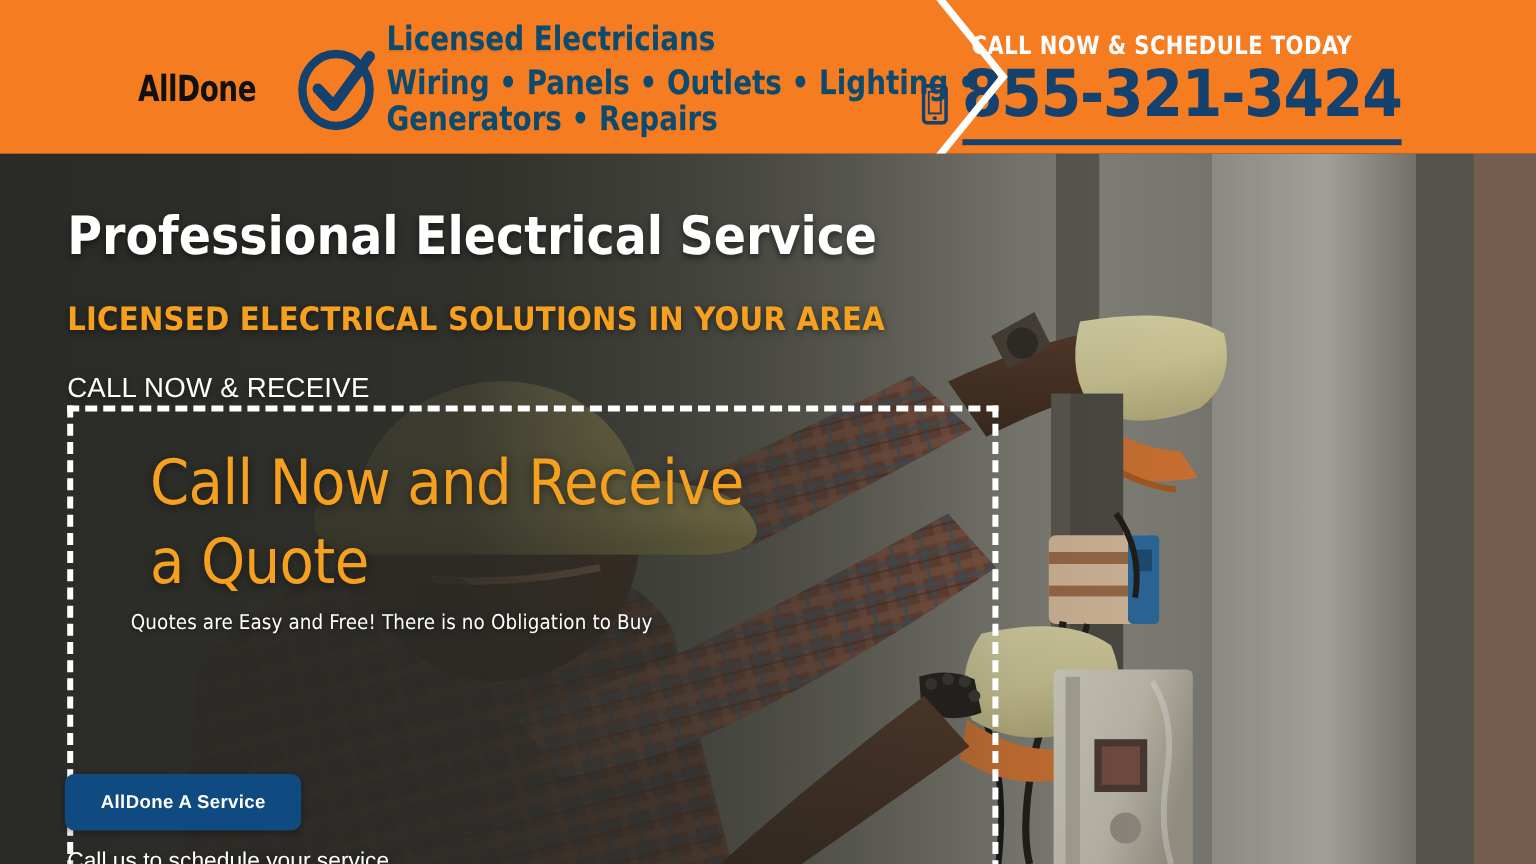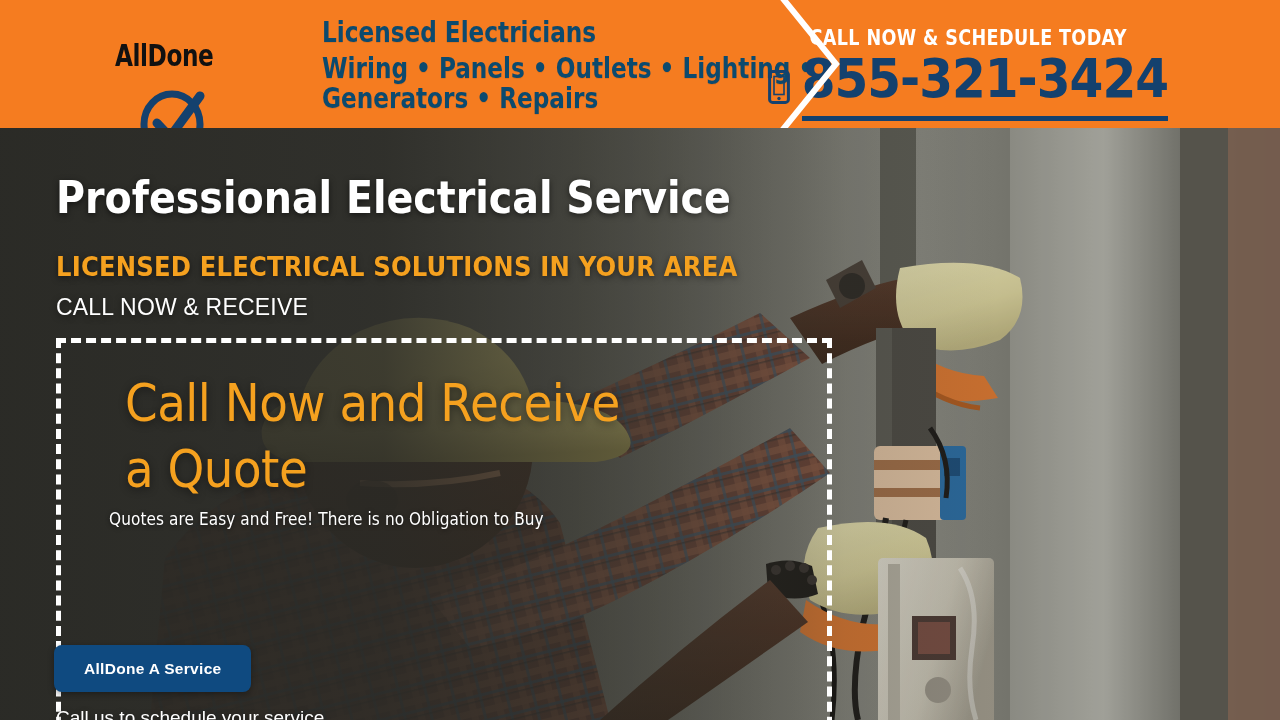--- a/index.html
+++ b/index.html
@@ -11,21 +11,21 @@
   }
   .page{position:relative;width:1280px;height:720px;overflow:hidden;}
 
   
   .topbar{
     position:absolute;left:0;top:0;width:1280px;height:128px;
     background:#f57c20;overflow:hidden;z-index:30;
   }
   .logo-wrap{
     position:absolute;left:115px;top:38px;
-    display:flex;align-items:center;gap:14px;flex-direction:column;
+    display:flex;align-items:center;gap:14px;
   }
   .logo-text{
     font-family:"DejaVu Sans Condensed","Liberation Sans",sans-serif;
     font-weight:700;font-size:30px;color:#111;letter-spacing:-0.5px;
     transform:scaleX(0.86);transform-origin:left center;white-space:nowrap;
   }
   .logo-mark{width:72px;height:72px;position:relative;margin-left:2px;}
 
   .svc-block{
     position:absolute;left:322px;top:18px;width:420px;color:#0c4a6e;
@@ -85,21 +85,21 @@
     text-shadow:0 2px 6px rgba(0,0,0,.55);
   }
   .h2{
     position:absolute;left:56px;top:125px;
     font-family:"DejaVu Sans Condensed","Liberation Sans",sans-serif;
     font-weight:700;font-size:27px;color:#f5a11f;line-height:1;
     letter-spacing:.2px;white-space:nowrap;
     text-shadow:0 2px 6px rgba(0,0,0,.5);
   }
   .h3{
-    position:absolute;left:56px;top:168px;
+    position:absolute;left:56px;top:184px;
     font-family:"Liberation Sans",sans-serif;
     font-weight:400;font-size:23px;color:#ffffff;line-height:1;
     letter-spacing:.2px;white-space:nowrap;
     text-shadow:0 2px 6px rgba(0,0,0,.5);
   }
 
   .coupon{
     position:absolute;left:56px;top:210px;width:776px;height:404px;
     border:5px dashed #ffffff;box-sizing:border-box;
   }

